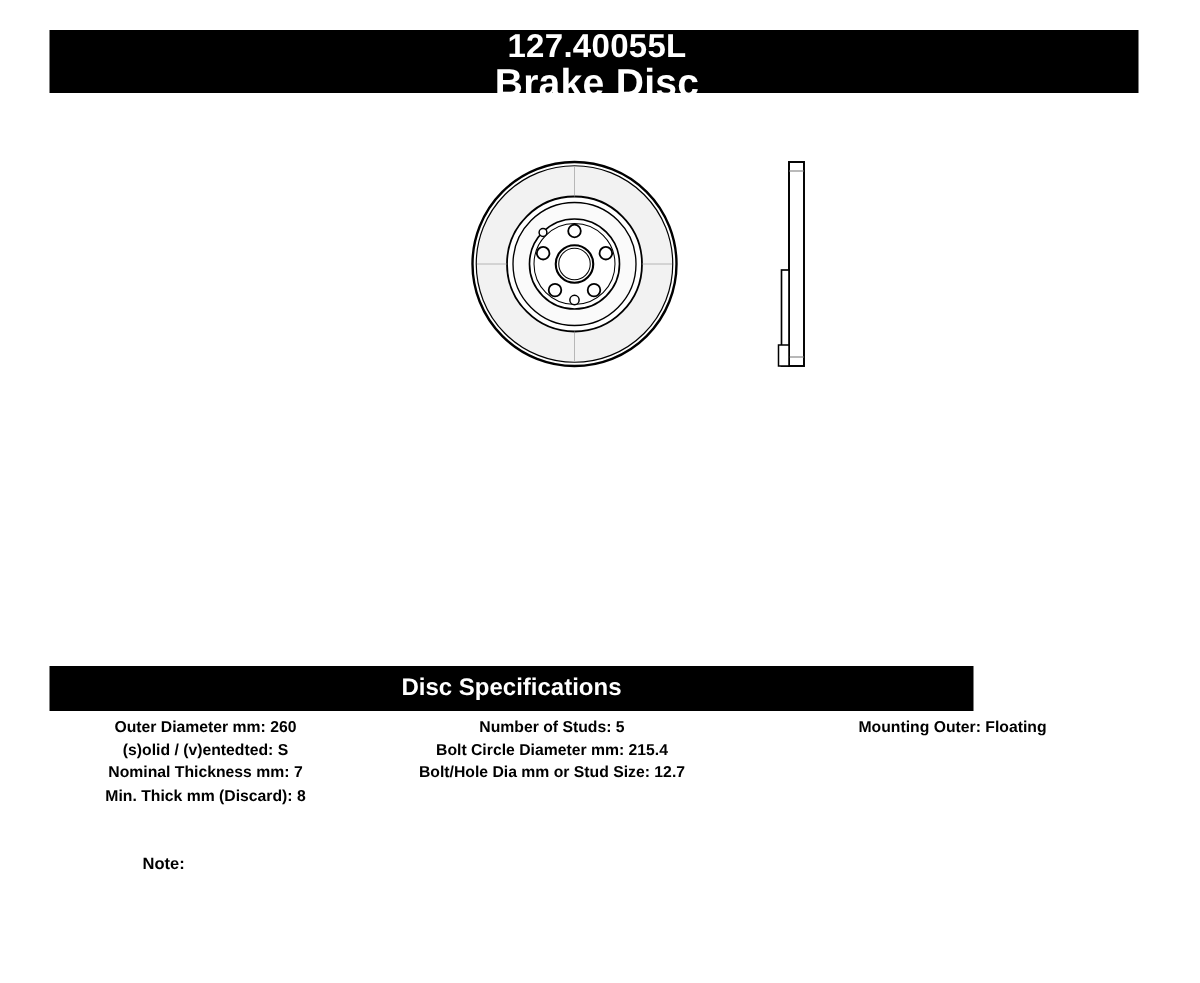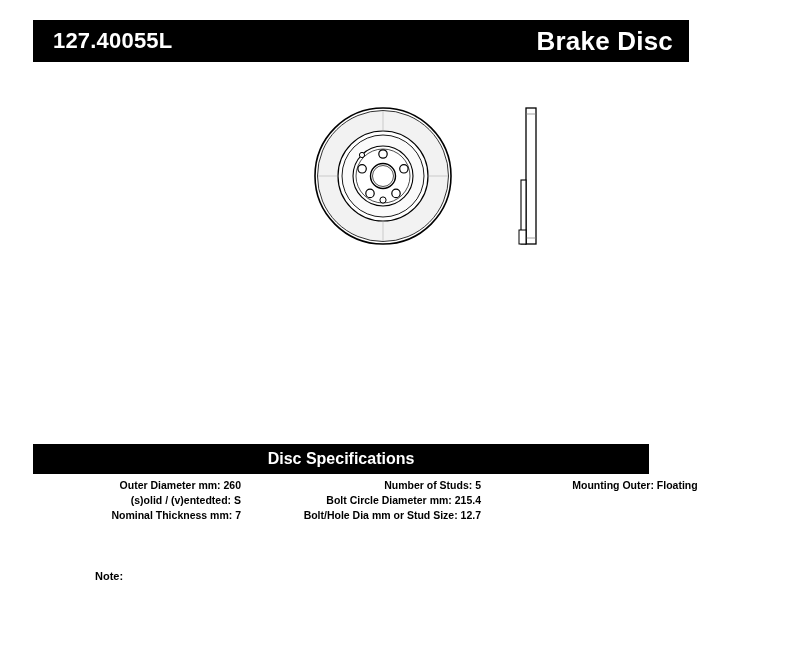--- a/index.html
+++ b/index.html
@@ -14,28 +14,29 @@
     color: #000000;
     position: relative;
     overflow: hidden;
   }
 
   
   .header-bar {
     position: absolute;
     left: 33px;
     top: 20px;
-    width: 656px;
+    width: 726px;
     height: 42px;
     background: #000000;
     display: flex;
     align-items: center;
     justify-content: space-between;
     box-sizing: border-box;
     padding: 0 16px 0 20px;
+    flex-direction: column;
   }
   .part-number {
     color: #ffffff;
     font-size: 22px;
     font-weight: bold;
     letter-spacing: 0.2px;
     line-height: 1;
   }
   .doc-type {
     color: #ffffff;
@@ -100,20 +101,21 @@
     text-align: right;
   }
   .col-right {
     left: 470px;
     width: 264px;
     text-align: center;
   }
   .spec-line {
     line-height: 15.2px;
     white-space: nowrap;
+    text-align: center;
   }
 
   .note-row {
     position: absolute;
     left: 33px;
     top: 570px;
     width: 734px;
     font-size: 11px;
     font-weight: bold;
   }
@@ -187,20 +189,21 @@
 
 <div class="specs-bar">
   <div class="specs-title">Disc Specifications</div>
 </div>
 
 <div class="specs-body">
   <div class="col col-left">
     <div class="spec-line">Outer Diameter mm: 260</div>
     <div class="spec-line">(s)olid / (v)entedted: S</div>
     <div class="spec-line">Nominal Thickness mm: 7</div>
+    <div class="spec-line">Min. Thick mm (Discard): 8</div>
   </div>
 
   <div class="col col-mid">
     <div class="spec-line">Number of Studs: 5</div>
     <div class="spec-line">Bolt Circle Diameter mm: 215.4</div>
     <div class="spec-line">Bolt/Hole Dia mm or Stud Size: 12.7</div>
   </div>
 
   <div class="col col-right">
     <div class="spec-line">Mounting Outer: Floating</div>

